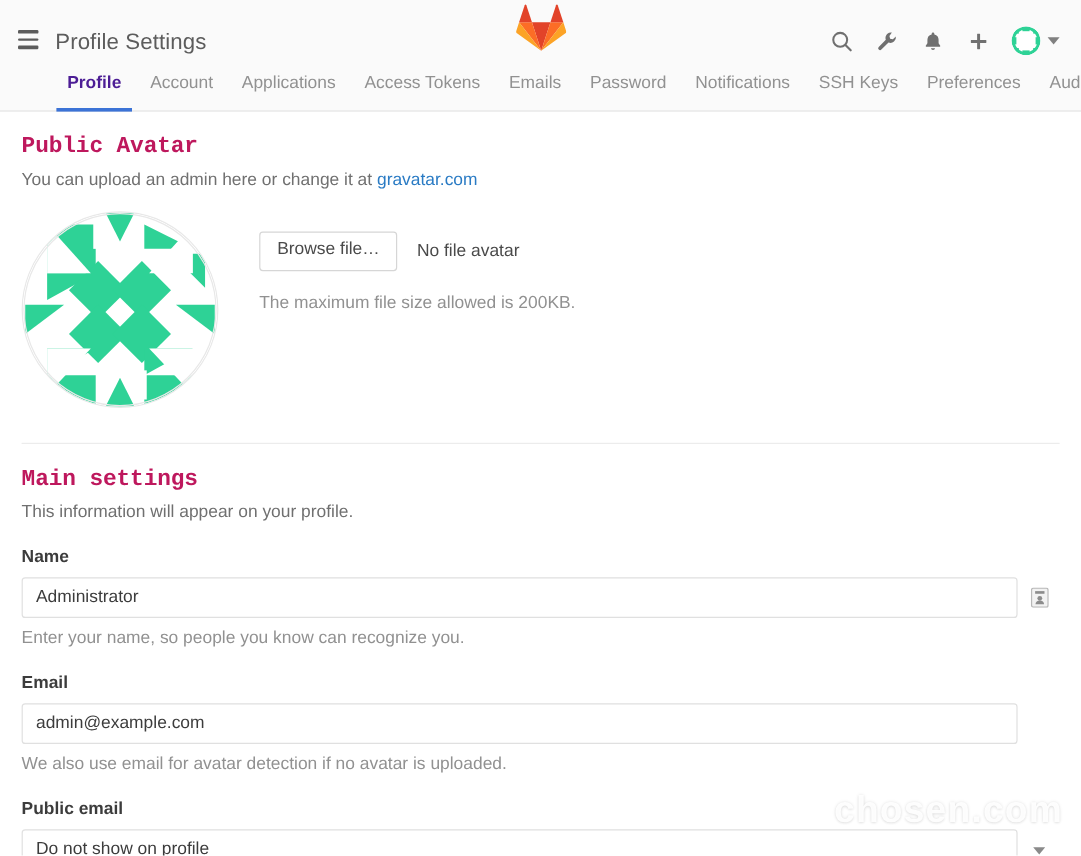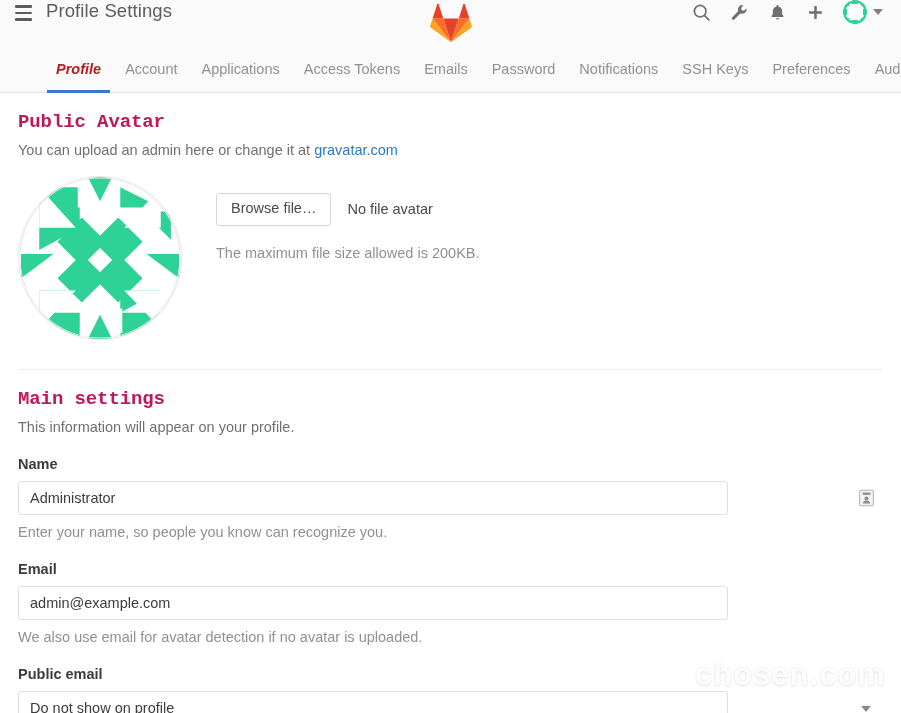--- a/index.html
+++ b/index.html
@@ -11,21 +11,21 @@
     font-family: "Liberation Sans", sans-serif;
     -webkit-font-smoothing: antialiased;
   }
 
   
   .navbar {
     position: relative;
     height: 46px;
     background: #fafafa;
     display: flex;
-    align-items: flex-start;
+    align-items: flex-end;
     padding: 0 16px 0 10px;
   }
   .hamburger {
     width: 26px; height: 26px;
     display: flex; flex-direction: column;
     justify-content: center; align-items: center;
     gap: 4px;
     cursor: pointer;
     margin-right: 10px;
   }
@@ -100,23 +100,22 @@
     display: flex;
     align-items: center;
     padding: 0 12px;
     font-size: 14.5px;
     color: #919191;
     white-space: nowrap;
     cursor: pointer;
     text-decoration: none;
   }
   .tab.active {
-    color: #b91c1c;
+    color: #4c1d95;
     font-weight: 600;
-    font-style: italic;
   }
   .tab.active::after {
     content: "";
     position: absolute;
     left: 3px; right: 3px; bottom: -1px;
     height: 3px;
     background: #3c73d6;
   }
 
   
@@ -195,21 +194,21 @@
   }
 
   .field-label {
     font-size: 14.5px;
     font-weight: bold;
     color: #3c3c3c;
     margin-top: 21px;
   }
   .input-wrap { position: relative; margin-top: 9px; }
   .text-input {
-    width: 710px;
+    width: 830px;
     height: 34px;
     border: 1px solid #e0e0e0;
     border-radius: 3px;
     background: #fff;
     font-family: "Liberation Sans", sans-serif;
     font-size: 14.5px;
     color: #3c3c3c;
     padding: 0 20px 0 11px;
     display: flex;
     align-items: center;

